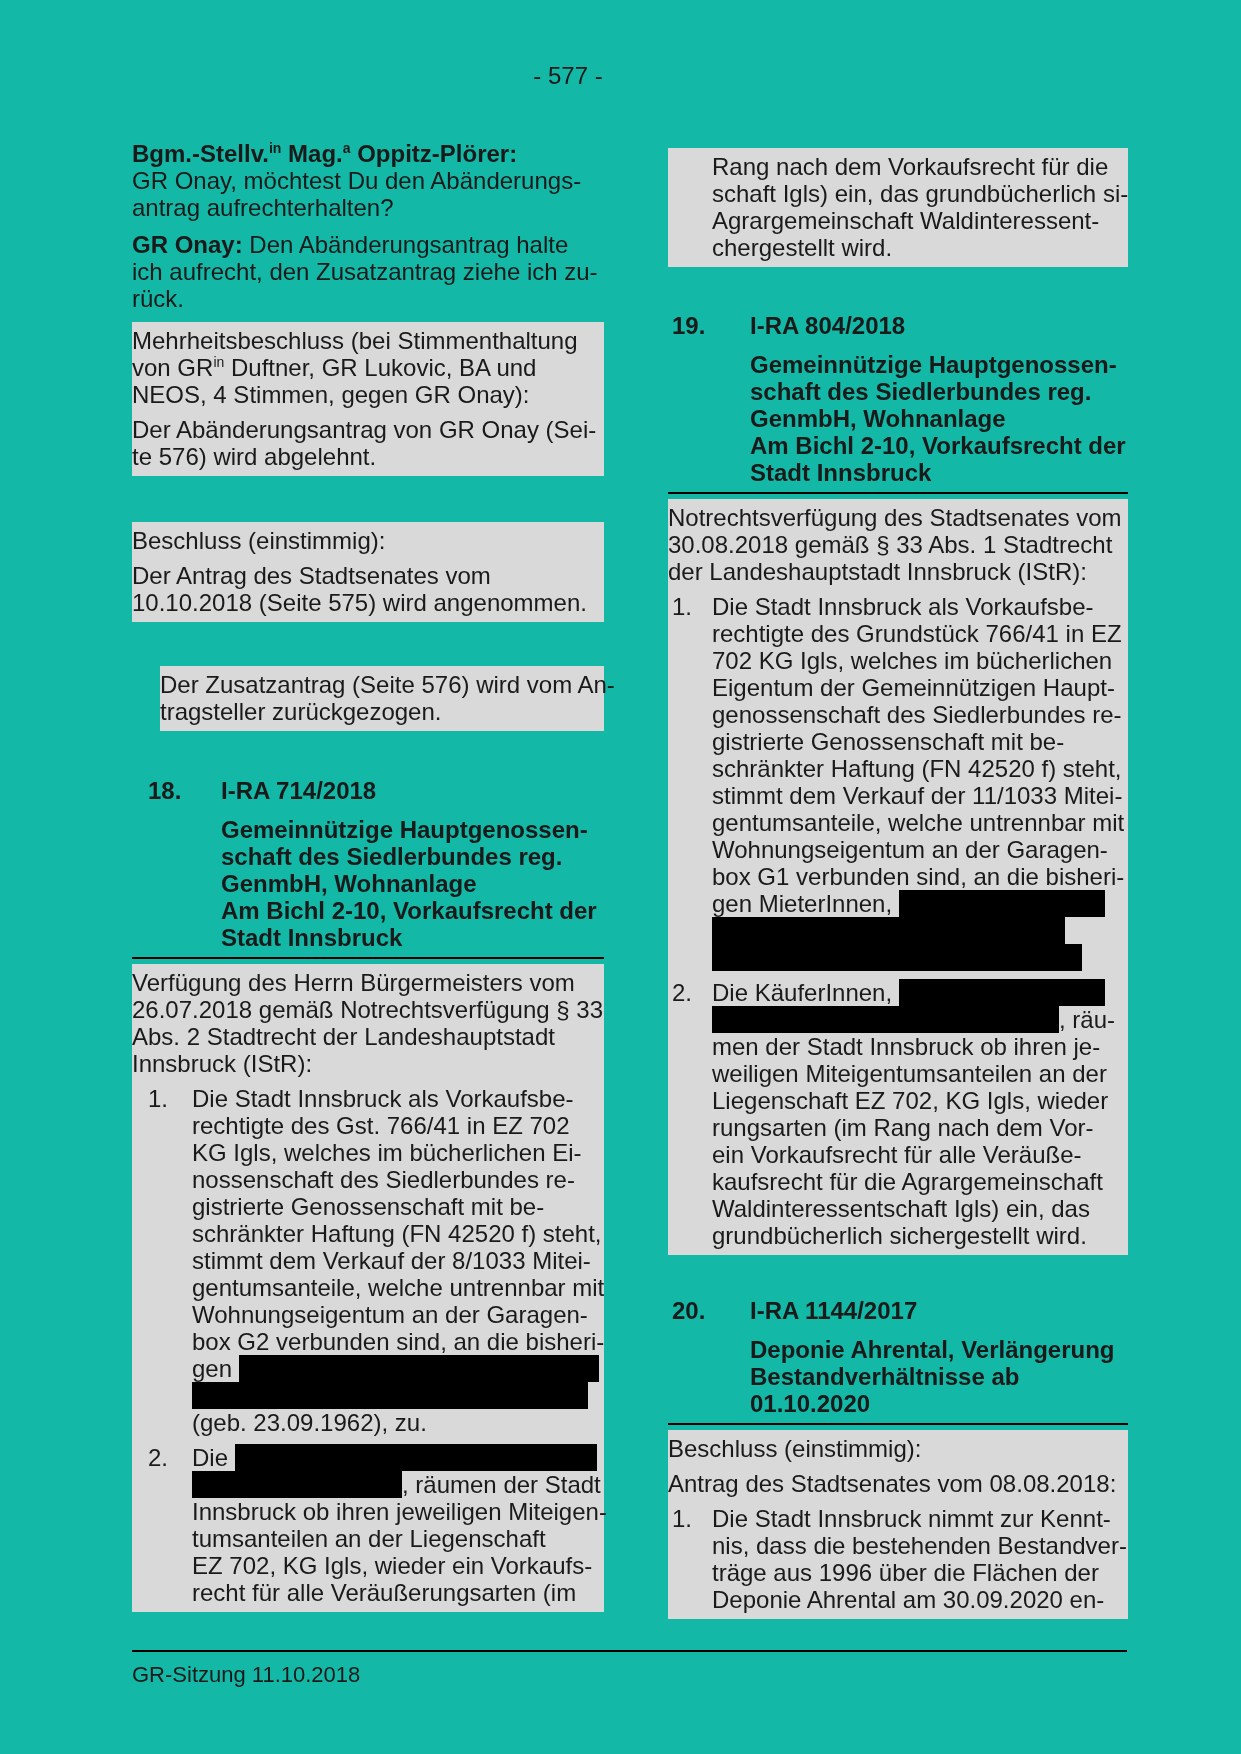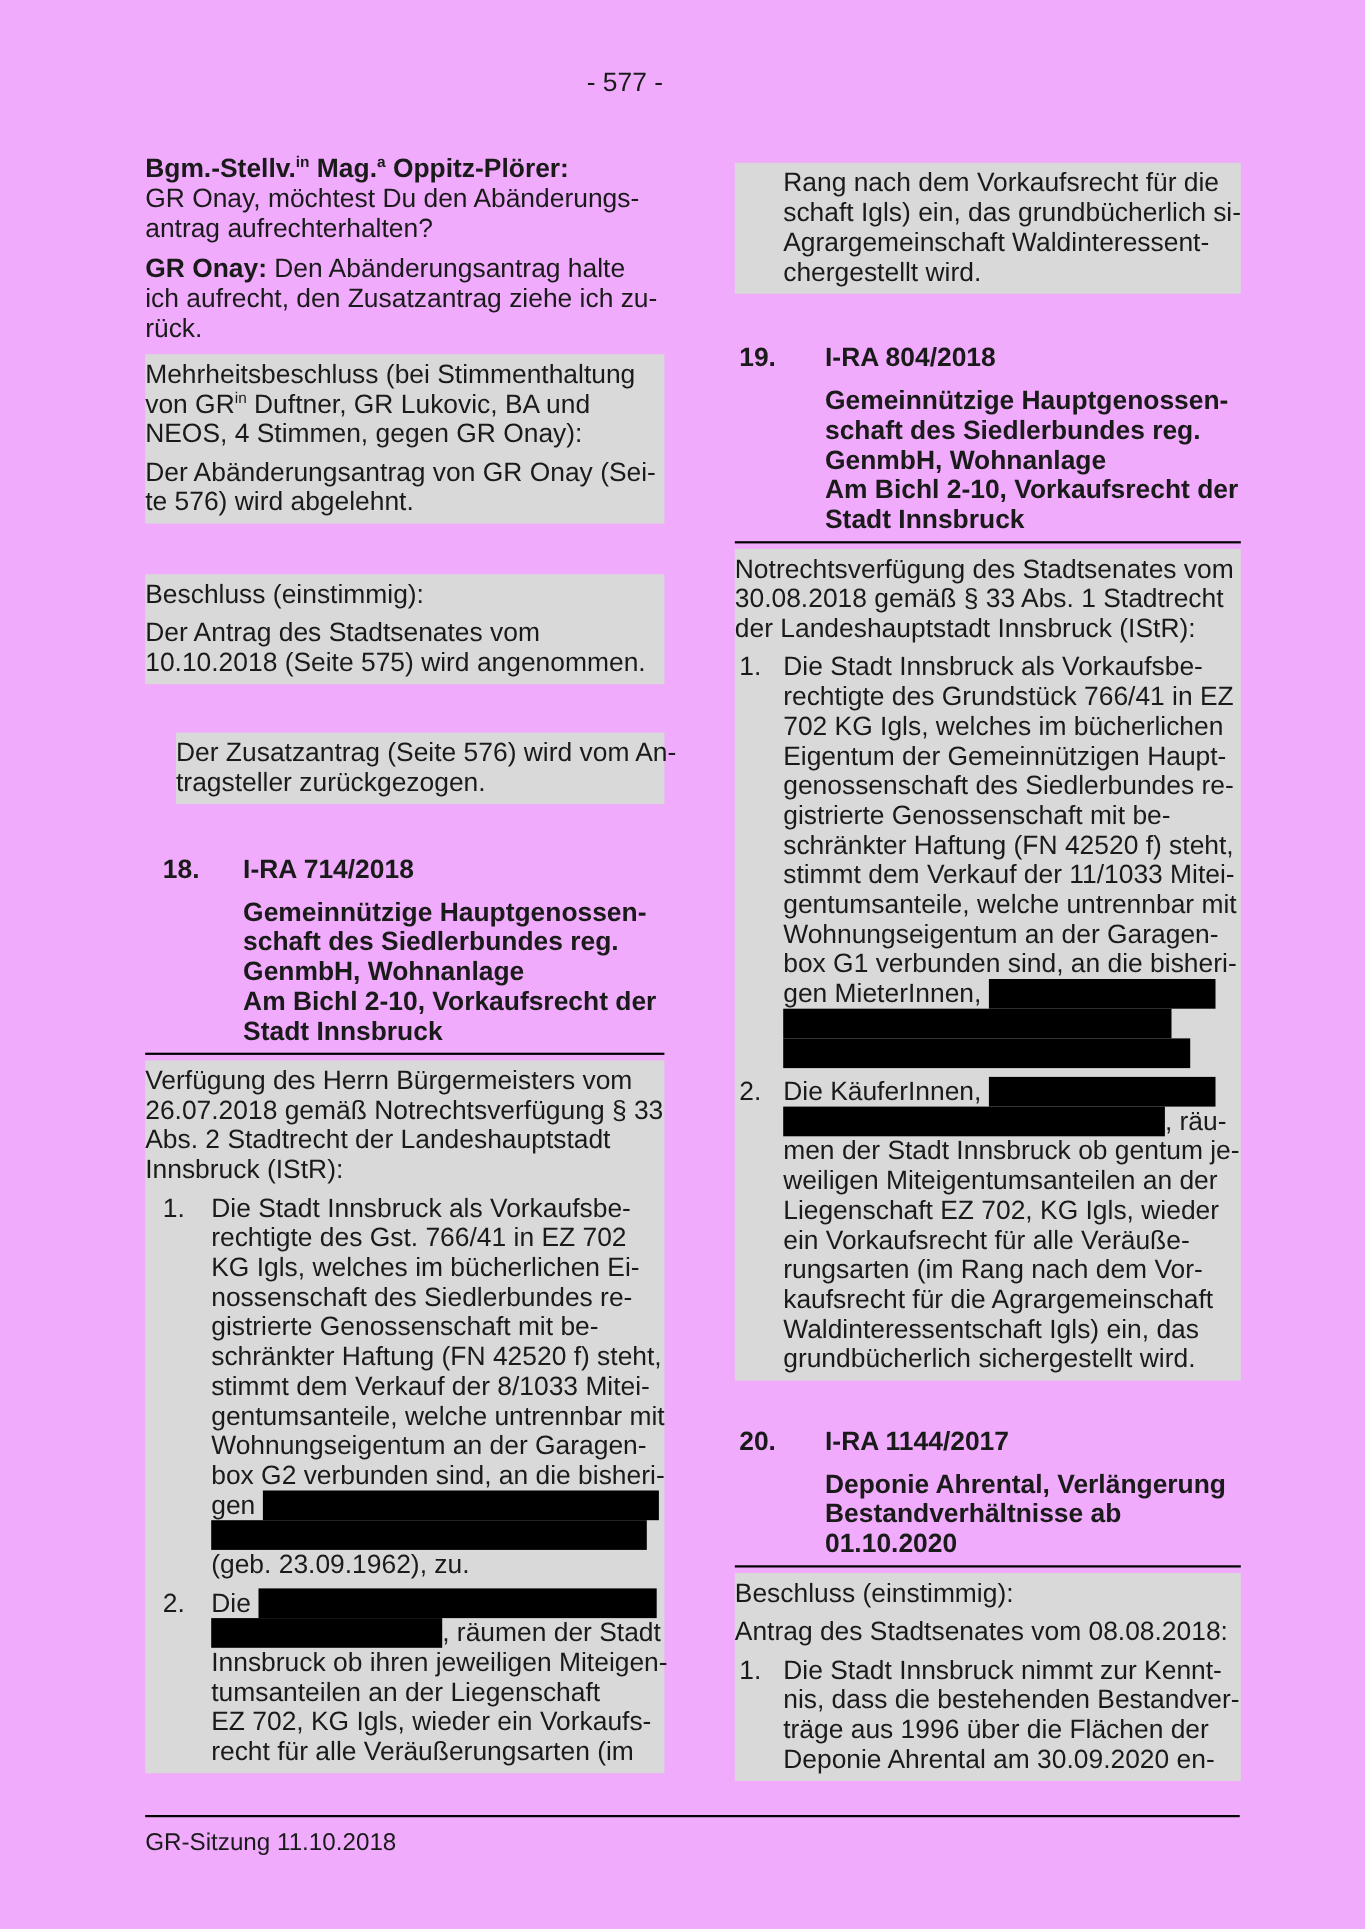--- a/index.html
+++ b/index.html
@@ -1,17 +1,17 @@
 <!DOCTYPE html>
 <html><head>
 <meta charset="utf-8">
 <style>
   html,body{margin:0;padding:0;background:#e8e8e8;}
   .page{
-    position:relative;width:1241px;height:1754px;background:#f0abfc;
+    position:relative;width:1241px;height:1754px;background:#14b8a6;
     font-family:"Liberation Sans","DejaVu Sans",sans-serif;color:#1a1a1a;
     font-size:24px;overflow:hidden;margin:0 auto;
   }
   .pageno{position:absolute;top:62px;left:472px;width:192px;text-align:center;line-height:27px;}
   .col{position:absolute;top:140px;}
   .col-left{left:132px;width:472px;}
   .col-right{left:668px;width:460px;}
   .line{line-height:27px;min-height:27px;white-space:pre;}
   .b{font-weight:bold;}
   .sup{font-size:14px;vertical-align:super;line-height:0;}
@@ -155,25 +155,25 @@
           <div class="line"><span>Wohnungseigentum an der Garagen-</span></div>
           <div class="line"><span>box G1 verbunden sind, an die bisheri-</span></div>
           <div class="line"><span>gen MieterInnen, </span><span class="bar" style="width: 206px; background: rgb(0, 0, 0);"></span></div>
           <div class="line"><span class="bar" style="width: 353px; background: rgb(0, 0, 0);"></span></div>
           <div class="line"><span class="bar" style="width: 370px; background: rgb(0, 0, 0);"></span></div>
         </div>
         <div class="para item">
           <span class="num">2.</span>
           <div class="line"><span>Die KäuferInnen, </span><span class="bar" style="width: 206px; background: rgb(0, 0, 0);"></span></div>
           <div class="line"><span class="bar" style="width: 347px; background: rgb(0, 0, 0);"></span><span>, räu-</span></div>
-          <div class="line"><span>men der Stadt Innsbruck ob gentum je-</span></div>
+          <div class="line"><span>men der Stadt Innsbruck ob ihren je-</span></div>
           <div class="line"><span>weiligen Miteigentumsanteilen an der</span></div>
           <div class="line"><span>Liegenschaft EZ 702, KG Igls, wieder</span></div>
+          <div class="line"><span>rungsarten (im Rang nach dem Vor-</span></div>
           <div class="line"><span>ein Vorkaufsrecht für alle Veräuße-</span></div>
-          <div class="line"><span>rungsarten (im Rang nach dem Vor-</span></div>
           <div class="line"><span>kaufsrecht für die Agrargemeinschaft</span></div>
           <div class="line"><span>Waldinteressentschaft Igls) ein, das</span></div>
           <div class="line"><span>grundbücherlich sichergestellt wird.</span></div>
         </div>
       </div>
       <div class="item-head" style="margin-top: 42px;"><span class="num">20.</span><span class="b">I-RA 1144/2017</span></div>
       <div class="subhead" style="margin-top: 12px;">
         <div class="line">Deponie Ahrental, Verlängerung</div>
         <div class="line">Bestandverhältnisse ab</div>
         <div class="line">01.10.2020</div>

